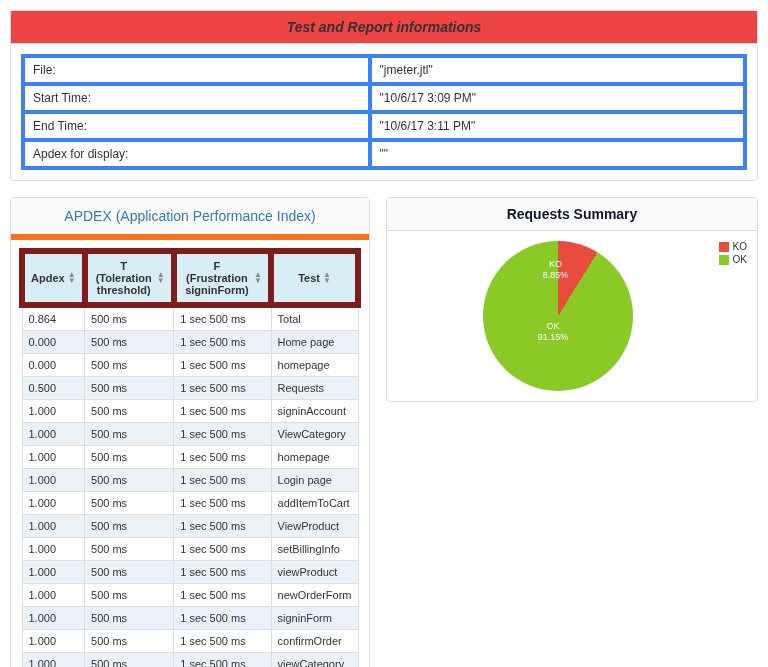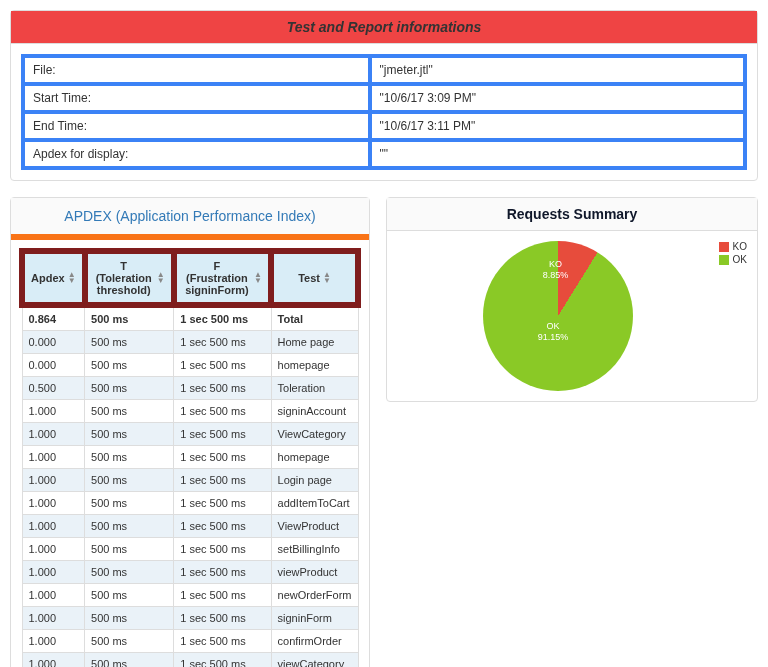--- a/index.html
+++ b/index.html
@@ -11,21 +11,21 @@
 .info-table td { border: 4px solid #3b82f6; padding: 5px 8px; font-size: 12px; }
 .info-table td:first-child { width: 48%; }
 .row2 { display: flex; gap: 16px; align-items: flex-start; }
 .col-left { width: 360px; flex-shrink: 0; }
 .col-right { flex: 1; }
 .apdex-title { color: #337ab7; font-size: 14px; font-weight: normal; text-align: center; padding: 10px 12px; background: #fafafa; border-bottom: 6px solid #f97316; }
 .apdex-table { width: 100%; border-collapse: collapse; font-size: 11px; }
 .apdex-table th { background: #d9edf7; border: 6px solid #7f1d1d; padding: 6px 6px; text-align: center; font-weight: bold; color: #333; position: relative; vertical-align: middle; }
 .apdex-table td { border: 1px solid #ddd; padding: 5px 6px; }
 .apdex-table tbody tr:nth-child(even) { background: #eaf2f8; }
-.apdex-table tbody tr:first-child { font-weight: bold; }
+.apdex-table tbody tr:first-child { font-weight: normal; }
 .sort-icons { display: inline-flex; flex-direction: column; font-size: 8px; line-height: 6px; color: #888; margin-left: 3px; vertical-align: middle; }
 .th-inner { display: flex; align-items: center; justify-content: center; }
 .summary-title { font-size: 14px; font-weight: bold; text-align: center; padding: 8px 12px; color: #0f172a; background: #fafafa; border-bottom: 1px solid #ddd; }
 .chart-area { padding: 10px; position: relative; display: flex; }
 .pie-wrap { flex: 1; display:flex; justify-content:center; }
 .pie { width: 150px; height: 150px; border-radius: 50%; position: relative; }
 .pie-label { position: absolute; color: #fff; font-size: 9px; text-align: center; line-height: 1.2; }
 .legend { font-size: 10px; color: #333; }
 .legend-item { display: flex; align-items: center; margin-bottom: 2px; }
 .legend-swatch { width: 10px; height: 10px; margin-right: 4px; }
@@ -121,21 +121,21 @@
               <tr>
                 <td>0.000</td>
                 <td>500 ms</td>
                 <td>1 sec 500 ms</td>
                 <td>homepage</td>
               </tr>
               <tr>
                 <td>0.500</td>
                 <td>500 ms</td>
                 <td>1 sec 500 ms</td>
-                <td>Toleration</td>
+                <td>Requests</td>
               </tr>
               <tr>
                 <td>1.000</td>
                 <td>500 ms</td>
                 <td>1 sec 500 ms</td>
                 <td>signinAccount</td>
               </tr>
               <tr>
                 <td>1.000</td>
                 <td>500 ms</td>

